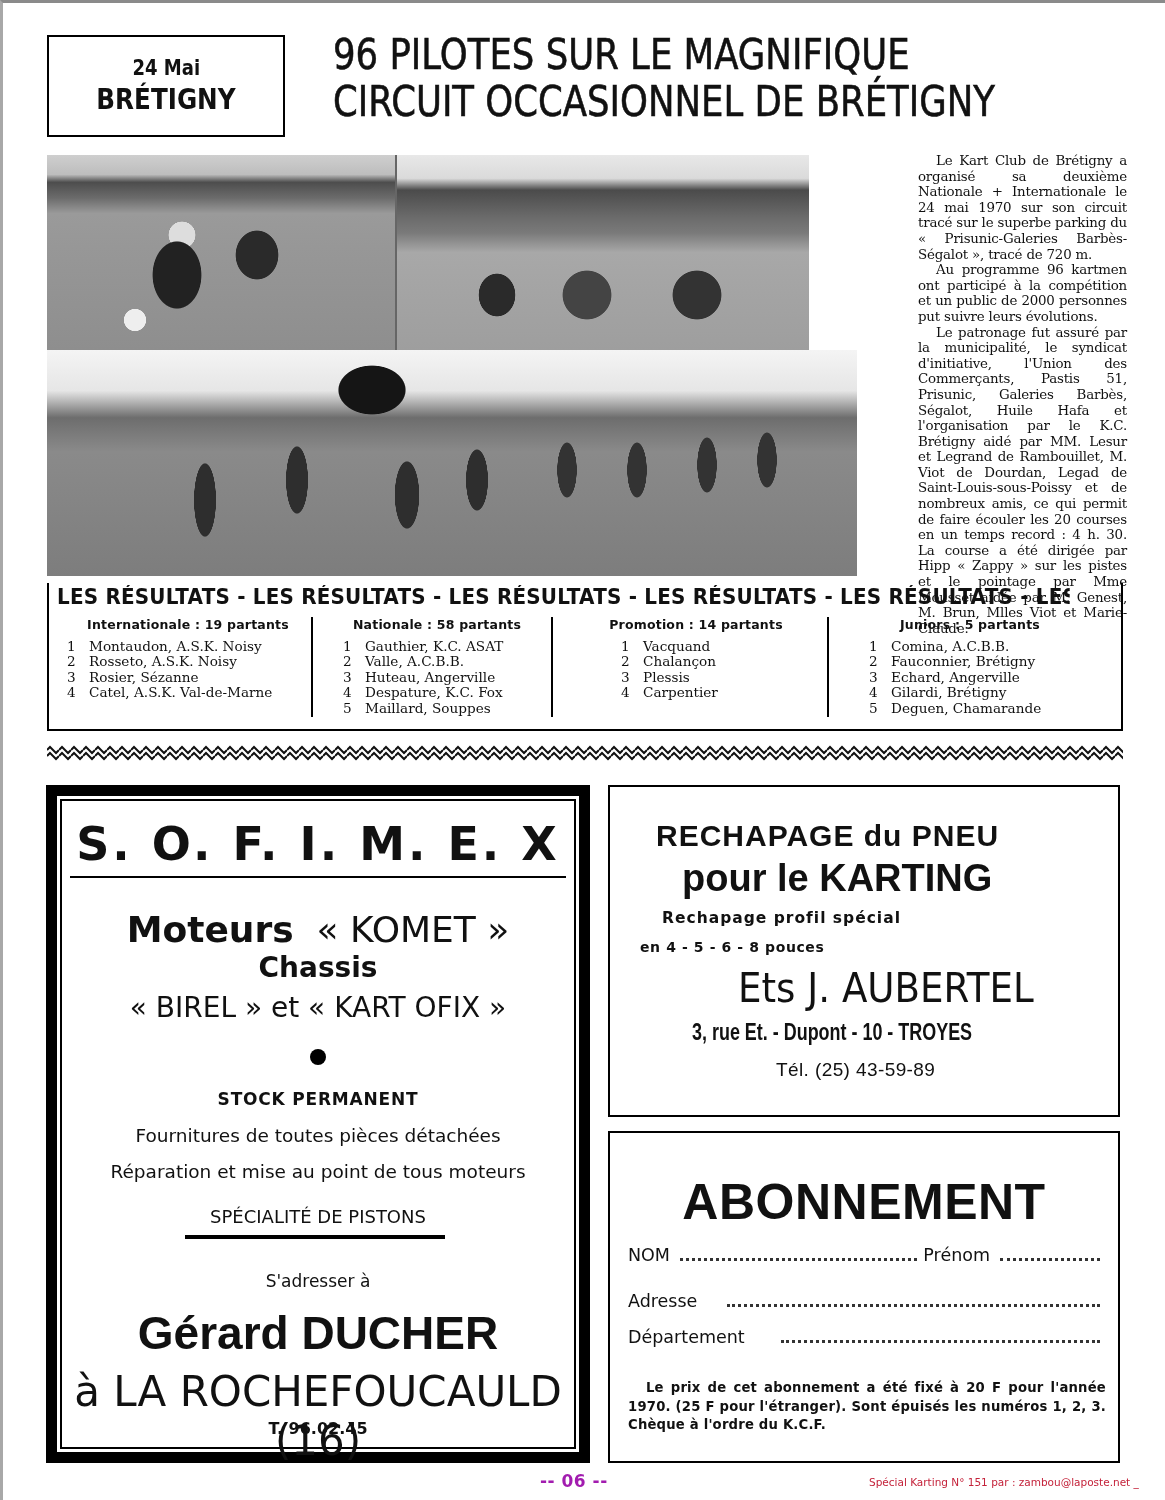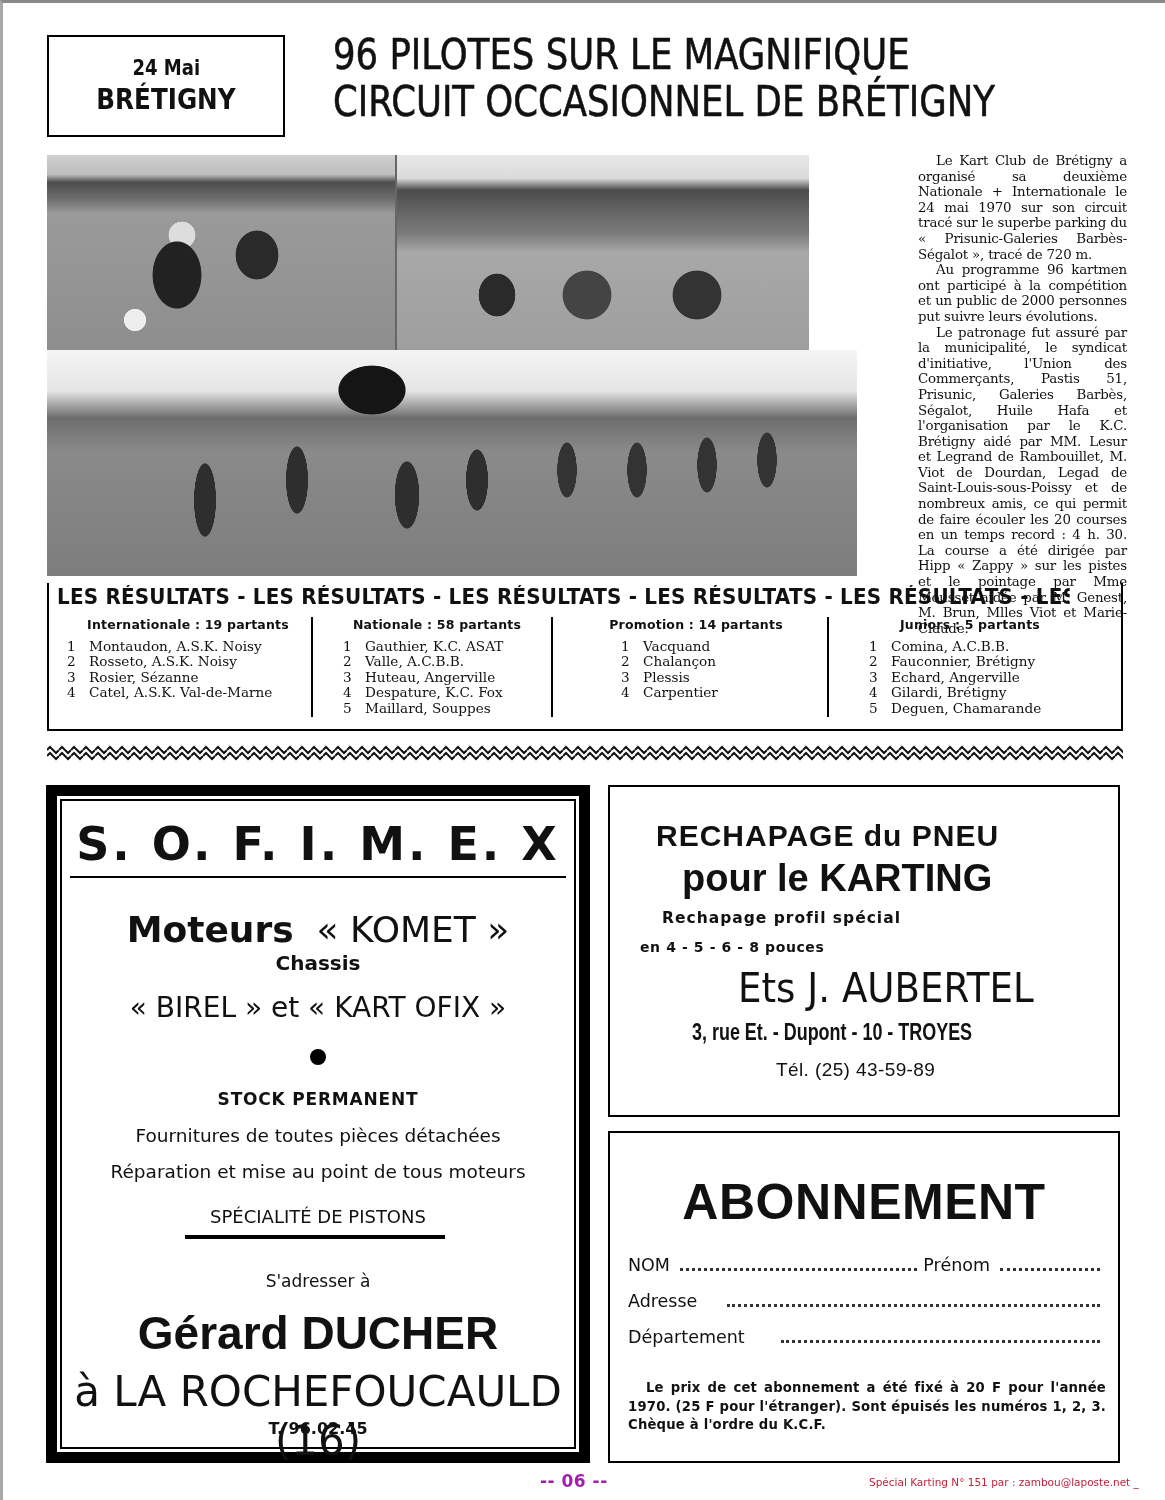--- a/index.html
+++ b/index.html
@@ -116,21 +116,21 @@
       text-align: center;
     }
     .sofimex-title {
       position: absolute; left: 0; right: 0; top: 16px;
       font-size: 46px; font-weight: bold; letter-spacing: 3px;
     }
     .sofimex-rule { position: absolute; left: 8px; right: 8px; top: 75px; height: 2px; background: #000; }
     .s-line { position: absolute; left: 0; right: 0; }
     .s-moteurs { top: 108px; font-size: 36px; }
     .s-moteurs b { font-weight: 900; }
-    .s-chassis { top: 150px; font-size: 20px; font-weight: bold; }
+    .s-chassis { top: 150px; font-size: 28px; font-weight: bold; }
     .s-birel { top: 190px; font-size: 28px; }
     .s-dot { top: 248px; left: 50%; margin-left: -8px; width: 16px; height: 16px; border-radius: 50%; background: #000; right: auto; }
     .s-stock { top: 288px; font-size: 17px; font-weight: bold; letter-spacing: 0.8px; }
     .s-fourn { top: 324px; font-size: 18.5px; }
     .s-repar { top: 360px; font-size: 18.5px; }
     .s-spec { top: 405px; font-size: 18px; }
     .s-specrule { position: absolute; left: 123px; width: 260px; top: 434px; height: 4px; background: #000; }
     .s-adresser { top: 470px; font-size: 17px; }
     .s-name { top: 505px; font-size: 46px; font-weight: bold; font-family: "Liberation Sans", sans-serif; }
     .s-city { top: 566px; font-size: 42px; }
@@ -155,21 +155,21 @@
 
     
     .abon {
       left: 605px; top: 1128px; width: 512px; height: 332px;
       border: 2px solid #000; position: absolute;
       font-family: "DejaVu Sans", sans-serif;
     }
     .abon-title { position: absolute; left: 0; right: 0; top: 40px; text-align: center; font-family: "Liberation Sans", sans-serif; font-weight: bold; font-size: 50px; letter-spacing: 0.5px; }
     .field { position: absolute; left: 18px; right: 12px; display: flex; align-items: baseline; font-size: 17.5px; }
     .field .dots { flex: 1; border-bottom: 3px dotted #333; margin: 0 6px 4px 10px; height: 1px; }
-    .f-nom { top: 122px; }
+    .f-nom { top: 112px; }
     .f-adr { top: 158px; }
     .f-dep { top: 194px; }
     .f-dep .dots { margin-left: 36px; }
     .f-adr .dots { margin-left: 30px; }
     .abon-note {
       position: absolute; left: 18px; right: 12px; top: 246px;
       font-family: "DejaVu Sans", sans-serif; font-weight: bold; font-size: 13.2px; line-height: 18.5px;
       text-align: justify; text-indent: 18px; letter-spacing: 0.2px;
     }
 

